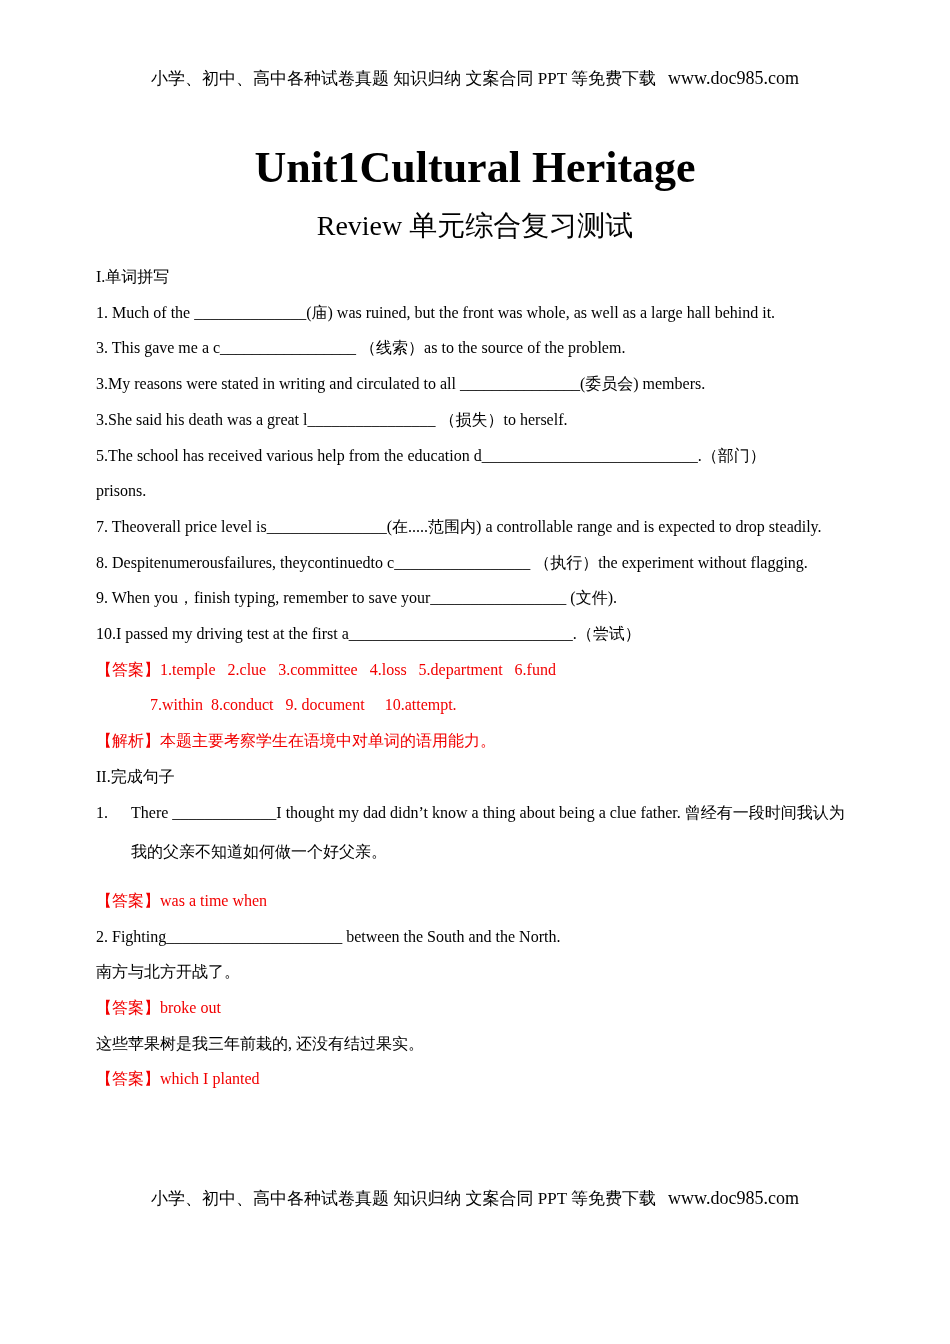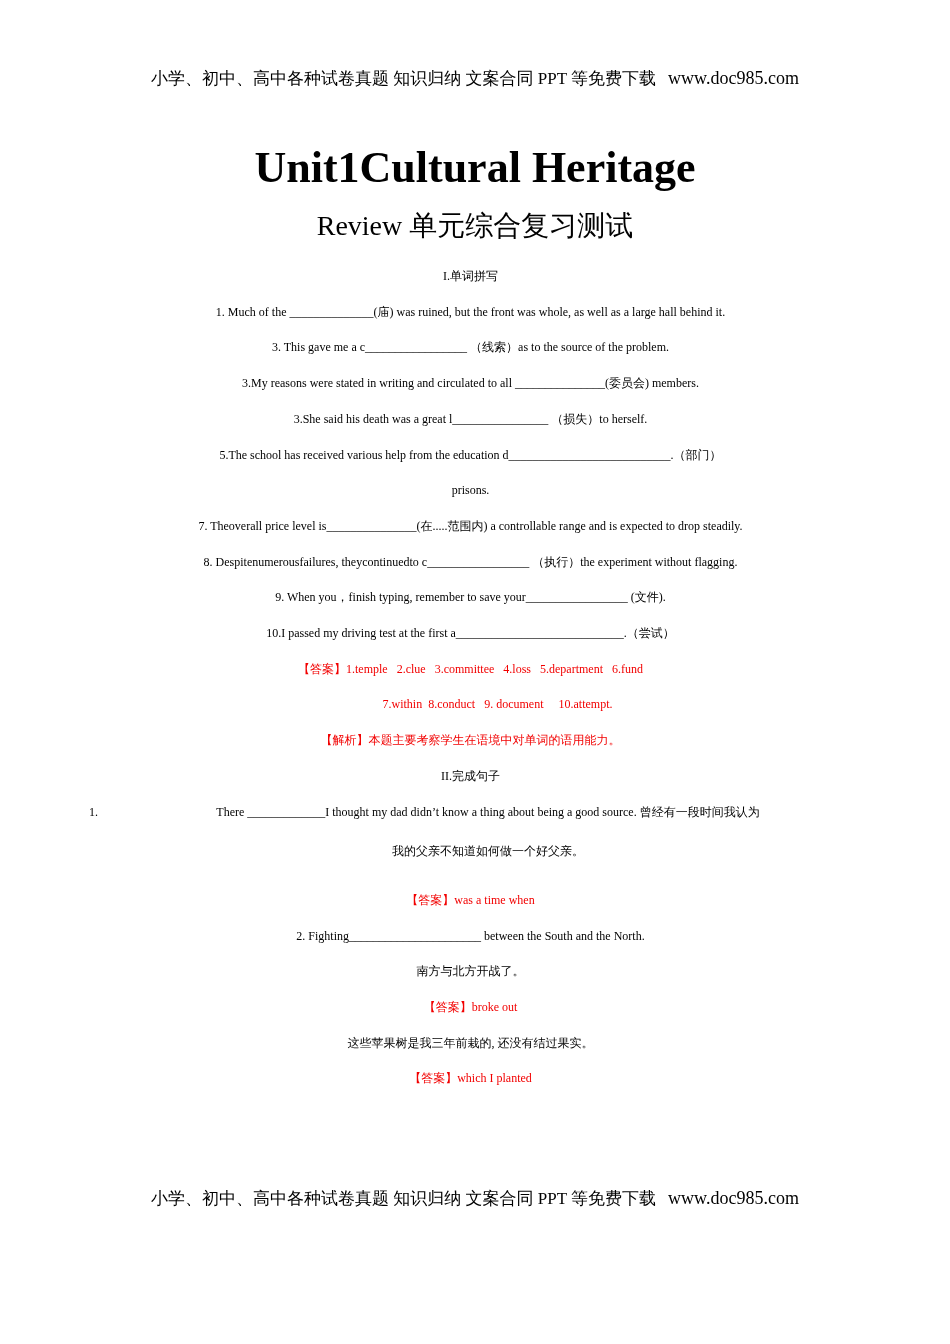--- a/index.html
+++ b/index.html
@@ -31,23 +31,22 @@
     font-weight: bold;
   }
   h2.doc-subtitle {
     margin: 20px 0 16px 0;
     text-align: center;
     font-size: 28px;
     line-height: 34px;
     font-weight: normal;
   }
   .content {
-    margin: 13px 85px 0 76px;
-    font-size: 12px;
-    text-align: center;
+    margin: 13px 85px 0 96px;
+    font-size: 16px;
   }
   .line {
     margin: 0;
     line-height: 35.7px;
     white-space: pre;
   }
   .red { color: #f20000; }
   .indent54 { padding-left: 54px; }
   .mt4 { margin-top: 4px; }
   .mt13 { margin-top: 13px; }
@@ -85,21 +84,21 @@
     <p class="line">10.I passed my driving test at the first a____________________________.（尝试）</p>
 
     <p class="line red">【答案】1.temple   2.clue   3.committee   4.loss   5.department   6.fund</p>
     <p class="line red indent54">7.within  8.conduct   9. document     10.attempt.</p>
     <p class="line red">【解析】本题主要考察学生在语境中对单词的语用能力。</p>
 
     <p class="line">II.完成句子</p>
 
     <div class="numbered">
       <span class="num">1.</span>
-      <span class="itemtext">There _____________I thought my dad didn’t know a thing about being a good source. 曾经有一段时间我认为</span>
+      <span class="itemtext">There _____________I thought my dad didn’t know a thing about being a clue father. 曾经有一段时间我认为</span>
     </div>
     <p class="line mt4 indent54" style="padding-left:35px;">我的父亲不知道如何做一个好父亲。</p>
     <p class="line red mt13">【答案】was a time when</p>
 
     <p class="line">2. Fighting______________________ between the South and the North.</p>
     <p class="line">南方与北方开战了。</p>
     <p class="line red">【答案】broke out</p>
 
     <p class="line">这些苹果树是我三年前栽的, 还没有结过果实。</p>
     <p class="line red">【答案】which I planted</p>

